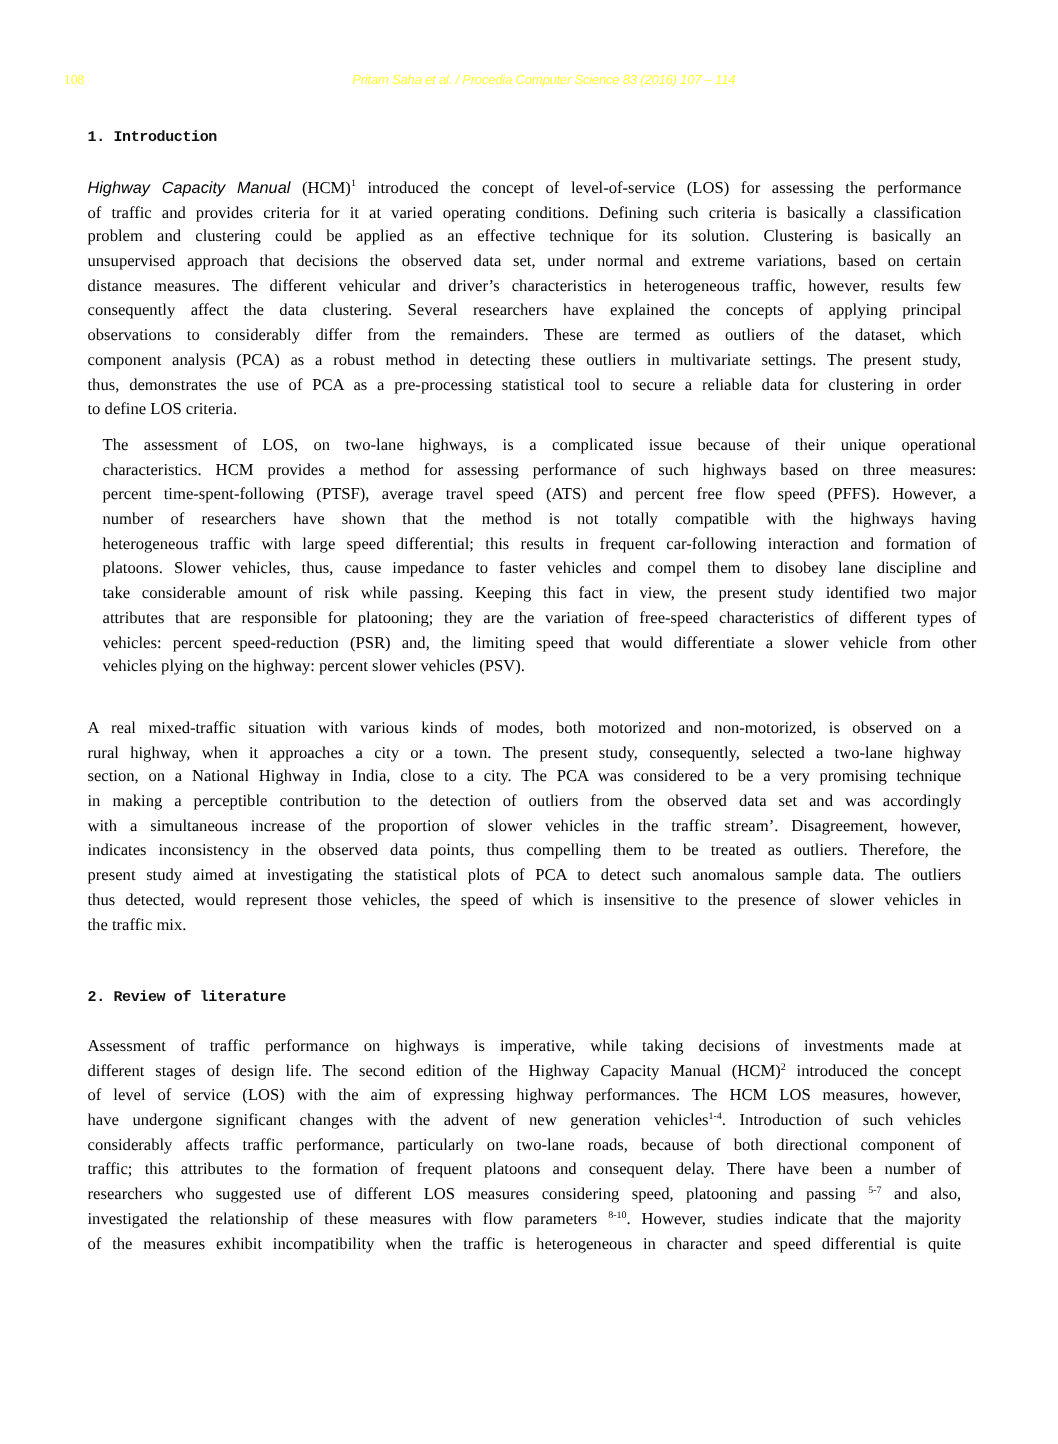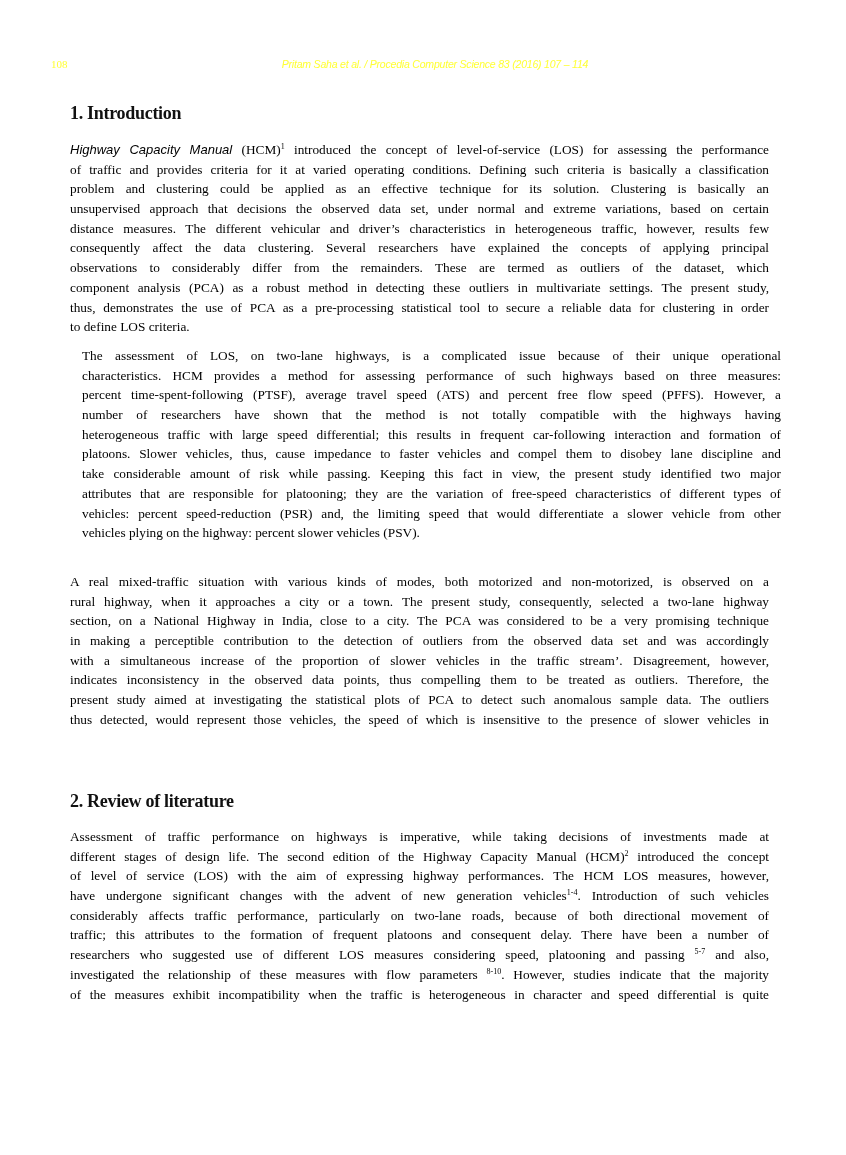--- a/index.html
+++ b/index.html
@@ -6,21 +6,21 @@
   body { width: 846px; height: 1155px; position: relative; overflow: hidden; }
   .running-head {
     position: absolute; top: 58px; left: 0; width: 822px; height: 14px;
     font-family: "Liberation Sans", sans-serif; font-size: 10.5px; color: #ffff33;
   }
   .page-number { position: absolute; left: 51px; top: 0; font-family: "Liberation Serif", serif; font-size: 11px; }
   .journal-ref { position: absolute; left: 12px; width: 846px; top: 0; text-align: center; font-style: italic; letter-spacing: -0.2px; }
   .content { position: absolute; left: 70px; top: 0; width: 699px; }
   .heading {
     position: absolute; left: 0;
-    font-family: Liberation Serif, serif; font-weight: bold; font-size: 18px; color: #111;
+    font-family: Liberation Mono, monospace; font-weight: bold; font-size: 12px; color: #111;
     letter-spacing: -0.3px;
   }
   .para { position: absolute; left: 0; width: 699px;
     font-family: "Liberation Serif", serif; font-size: 13.3px; color: #000000; }
   .line { display: block; height: 19.7px; line-height: 19.7px; white-space: nowrap;
     text-align: justify; text-align-last: justify; }
   .line.last { text-align-last: left; }
   .italic-sans { font-family: "Liberation Sans", sans-serif; font-style: italic; font-size: 13px; }
   sup { font-size: 8px; vertical-align: 5px; line-height: 0; }
 </style>
@@ -60,26 +60,27 @@
     </div>
     <div class="para" style="top: 572px;">
       <span class="line">A real mixed-traffic situation with various kinds of modes, both motorized and non-motorized, is observed on a</span>
       <span class="line">rural highway, when it approaches a city or a town. The present study, consequently, selected a two-lane highway</span>
       <span class="line">section, on a National Highway in India, close to a city. The PCA was considered to be a very promising technique</span>
       <span class="line">in making a perceptible contribution to the detection of outliers from the observed data set and was accordingly</span>
       <span class="line">with a simultaneous increase of the proportion of slower vehicles in the traffic stream’. Disagreement, however,</span>
       <span class="line">indicates inconsistency in the observed data points, thus compelling them to be treated as outliers. Therefore, the</span>
       <span class="line">present study aimed at investigating the statistical plots of PCA to detect such anomalous sample data. The outliers</span>
       <span class="line">thus detected, would represent those vehicles, the speed of which is insensitive to the presence of slower vehicles in</span>
+      <span class="line last">the traffic mix.</span>
     </div>
     <div class="heading" style="top: 791px;">2. Review of literature</div>
     <div class="para" style="top: 827px;">
       <span class="line">Assessment of traffic performance on highways is imperative, while taking decisions of investments made at</span>
       <span class="line">different stages of design life. The second edition of the Highway Capacity Manual (HCM)<sup>2</sup> introduced the concept</span>
       <span class="line">of level of service (LOS) with the aim of expressing highway performances. The HCM LOS measures, however,</span>
       <span class="line">have undergone significant changes with the advent of new generation vehicles<sup>1-4</sup>. Introduction of such vehicles</span>
-      <span class="line">considerably affects traffic performance, particularly on two-lane roads, because of both directional movement of</span>
+      <span class="line">considerably affects traffic performance, particularly on two-lane roads, because of both directional component of</span>
       <span class="line">traffic; this attributes to the formation of frequent platoons and consequent delay. There have been a number of</span>
       <span class="line">researchers who suggested use of different LOS measures considering speed, platooning and passing <sup>5-7</sup> and also,</span>
       <span class="line">investigated the relationship of these measures with flow parameters <sup>8-10</sup>. However, studies indicate that the majority</span>
       <span class="line">of the measures exhibit incompatibility when the traffic is heterogeneous in character and speed differential is quite</span>
     </div>
   </div>
 
 </body></html>

